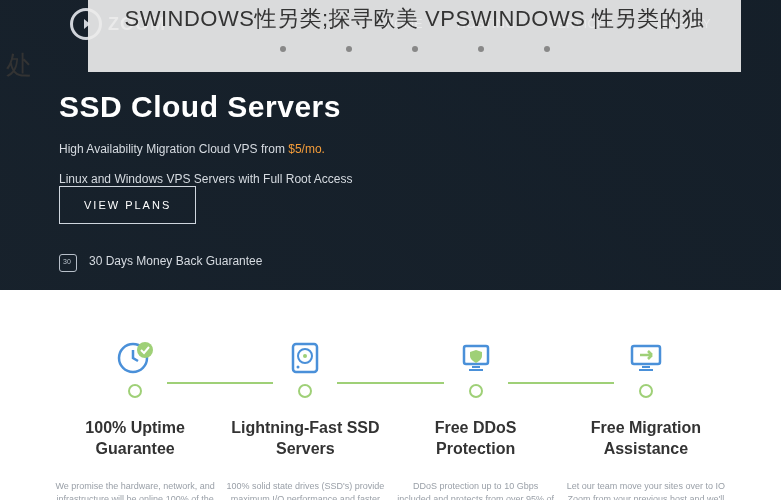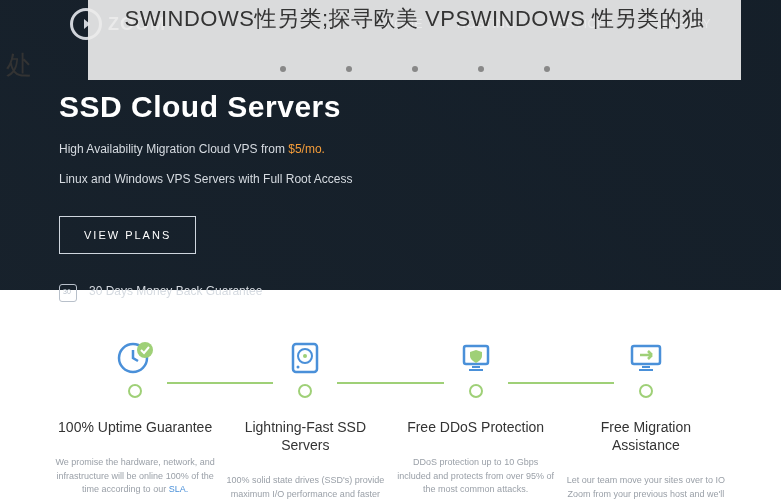--- a/index.html
+++ b/index.html
@@ -1,46 +1,46 @@
 <!DOCTYPE html>
 <html><head>
 <meta charset="utf-8">
 <style>
 *{margin:0;padding:0;box-sizing:border-box;font-family:Arial,Helvetica,sans-serif}
 body{background:#fff;width:781px;overflow:hidden}
 .hero{position:relative;height:290px;background:linear-gradient(rgba(20,30,40,.85),rgba(20,30,40,.85)),linear-gradient(45deg,#2a3540,#1a2530);background-size:cover}
-.overlay-banner{position:absolute;left:88px;right:40px;top:0;height:80px;background:rgba(235,235,235,.92);z-index:5;display:flex;flex-direction:column;align-items:center;justify-content:space-between;padding:4px 20px 8px}
+.overlay-banner{position:absolute;left:88px;right:40px;top:0;height:72px;background:rgba(235,235,235,.92);z-index:5;display:flex;flex-direction:column;align-items:center;padding:4px 20px 8px}
 .banner-text{color:#333;font-size:22px;font-weight:400;letter-spacing:.5px}
 .dots{display:flex;gap:60px;margin-top:12px}
 .dot{width:6px;height:6px;border-radius:50%;background:#888}
 .char-left{position:absolute;left:6px;top:48px;color:#333;font-size:26px;z-index:6}
 .nav{position:absolute;top:0;left:0;right:0;height:48px;display:flex;align-items:center;padding:0 70px;z-index:2}
 .logo{display:flex;align-items:center;gap:6px}
 .logo-circle{width:32px;height:32px;border:3px solid #d0d4da;border-radius:50%;display:flex;align-items:center;justify-content:center}
 .logo-arrow{width:0;height:0;border-left:6px solid #d0d4da;border-top:5px solid transparent;border-bottom:5px solid transparent;margin-left:2px}
 .logo-text{color:#d0d4da;font-size:18px;font-weight:700;letter-spacing:1px}
 .nav-links{margin-left:auto;display:flex;gap:34px}
 .nav-link{color:#cfd6de;font-size:12px;letter-spacing:.5px}
 .hero-content{position:absolute;left:59px;top:90px;z-index:3}
 .hero-title{color:#fff;font-size:30px;font-weight:700;letter-spacing:.5px}
 .hero-sub1{color:#d6dbe1;font-size:12px;margin-top:18px}
 .hero-sub1 .price{color:#f39c3a}
 .hero-sub2{color:#d6dbe1;font-size:12px;margin-top:16px}
-.cta{display:inline-block;margin-top:30px;padding:12px 24px;border:1px solid #cfd6de;color:#fff;font-size:11px;letter-spacing:2px}
+.cta{display:inline-block;margin-top:0;padding:12px 24px;border:1px solid #cfd6de;color:#fff;font-size:11px;letter-spacing:2px}
 .guarantee{display:flex;align-items:flex-start;gap:12px;margin-top:30px}
 .gicon{width:18px;height:18px;border:1.5px solid #b8c0ca;border-radius:3px;position:relative}
 .gicon::after{content:"30";position:absolute;font-size:7px;color:#b8c0ca;left:3px;top:3px}
 .gtext{color:#d6dbe1;font-size:12px}
 .features{display:flex;justify-content:space-around;padding:36px 50px 0;position:relative}
 .features::before{content:"";position:absolute;left:140px;right:140px;top:92px;height:2px;background:#9fd077;z-index:0}
 .feature{width:160px;text-align:center;position:relative;z-index:1}
 .ficon-wrap{width:64px;height:64px;margin:0 auto;position:relative;background:#fff;display:flex;align-items:center;justify-content:center}
 .ficon-wrap::after{content:"";position:absolute;bottom:-8px;left:50%;transform:translateX(-50%);width:10px;height:10px;border:2px solid #9fd077;border-radius:50%;background:#fff}
 .ficon{width:44px;height:44px}
-.ftitle{color:#333;font-size:14px;font-weight:400;margin-top:28px;line-height:1.3}
+.ftitle{color:#333;font-size:16px;font-weight:700;margin-top:28px;line-height:1.3}
 .fdesc{color:#9aa0a8;font-size:9px;line-height:1.5;margin-top:20px}
 .fdesc .link{color:#4a90d9}
 </style>
 </head>
 <body>
 
 <div class="hero">
   <div class="overlay-banner">
     <div class="banner-text">SWINDOWS性另类;探寻欧美 VPSWINDOWS 性另类的独</div>
     <div class="dots">

